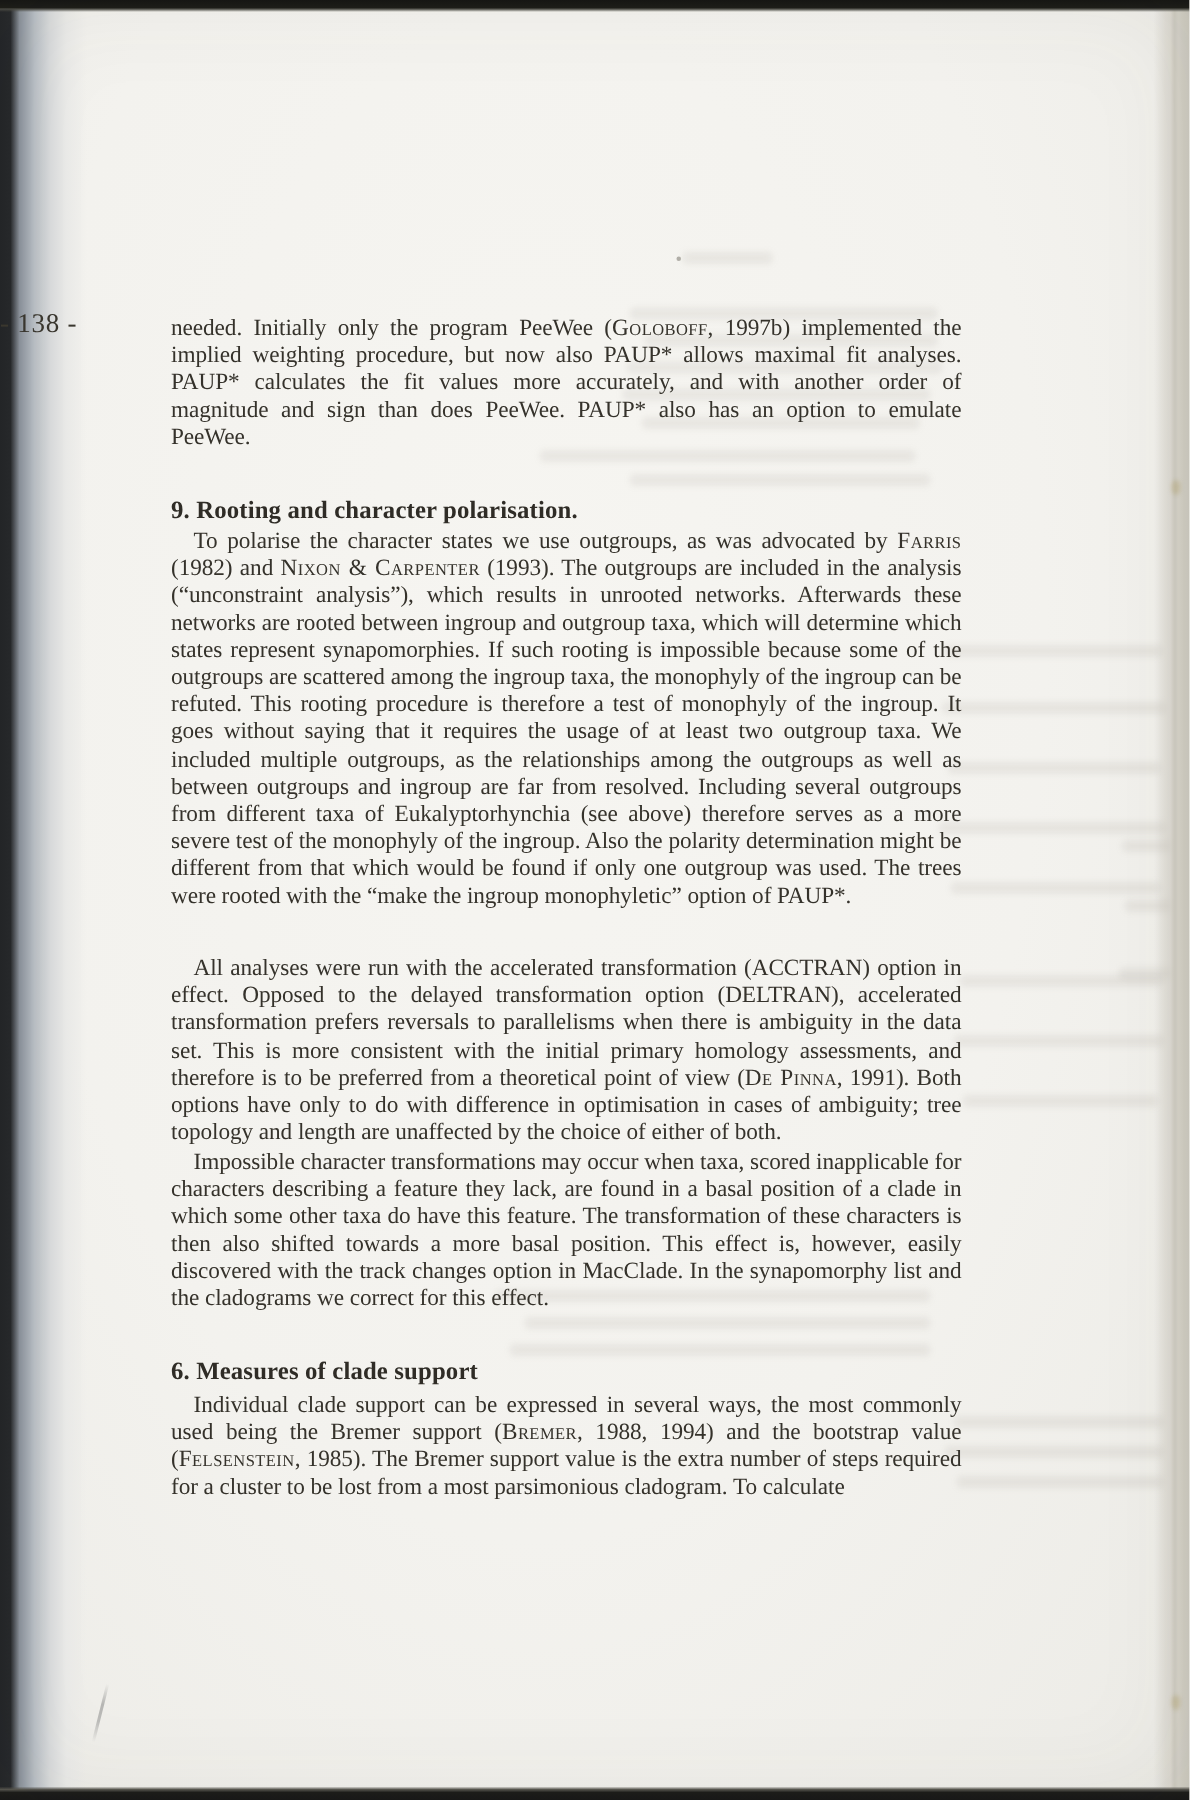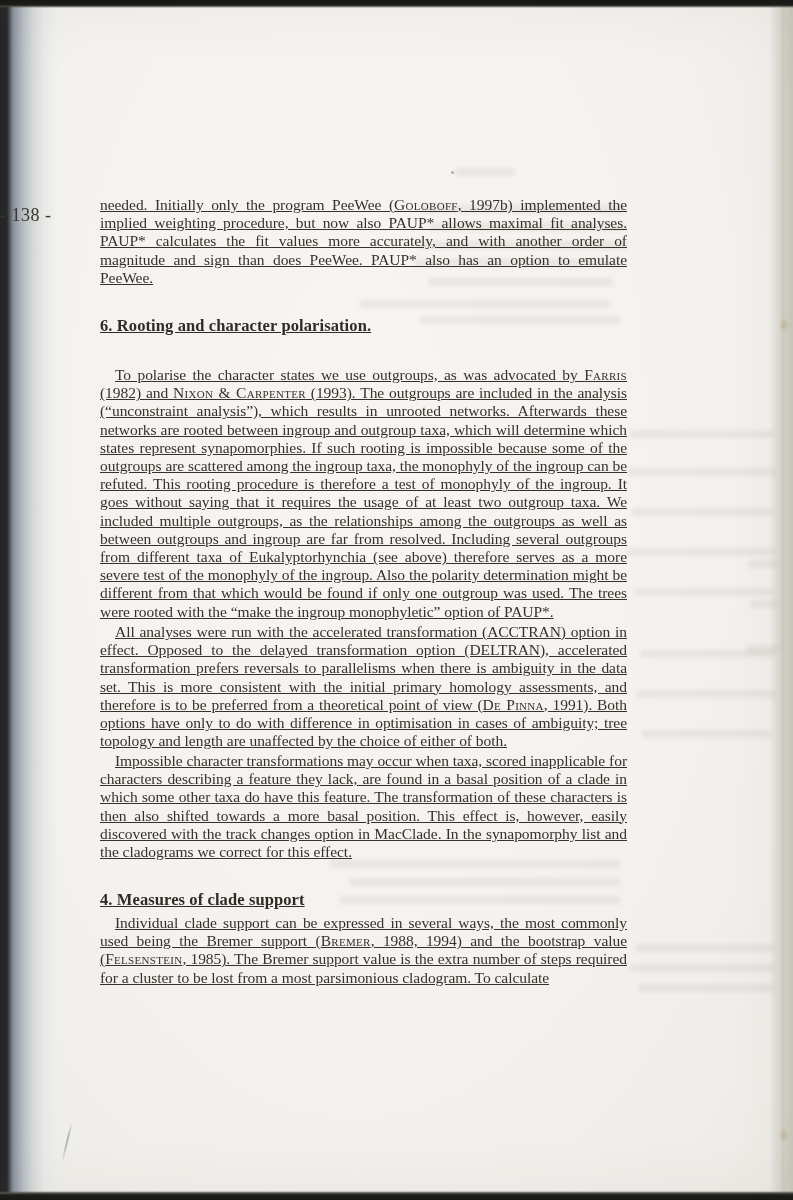--- a/index.html
+++ b/index.html
@@ -45,37 +45,37 @@
   .text-column{
     position:absolute;left:100px;top:0;width:527px;height:1200px;
     color:#35322b;
   }
   .page-number{
     position:absolute;left:0;top:161px;width:762px;
     text-align:left;
     font-size:18px;color:#3a372f;letter-spacing:0.5px;margin-top:44px;
   }
   .text-column p, .text-column h2{
-    position:absolute;left:0;width:527px;margin:0;text-decoration:underline;
+    position:absolute;left:0;width:527px;margin:14px;
   }
   .para{
     font-size:15.5px;line-height:18.2px;
     text-align:justify;
     letter-spacing:-0.05px;
     color:#35322b;
   }
   .para.indent{text-indent:15px;}
   .heading{
     font-size:16.5px;line-height:20px;font-weight:bold;color:#2f2c26;
     letter-spacing:0.1px;
   }
   .sc{font-variant:small-caps;font-variant-caps:small-caps;letter-spacing:0.3px;}
   .blk-0{top:196px;}
   .blk-1{top:316px;}
-  .blk-2{top:366px;}
+  .blk-2{top:338px;}
   .blk-3{top:623px;}
   .blk-4{top:752px;}
   .blk-5{top:890px;}
   .blk-6{top:914px;}
   
   .ghost{
     position:absolute;height:8px;border-radius:3px;
     background:rgba(128,122,105,0.10);
     filter:blur(2px);pointer-events:none;
   }
@@ -134,21 +134,21 @@
 <div class="edge-bottom"></div>
 <div class="stain" style="top:320px;"></div>
 <div class="stain" style="top:1130px;"></div>
 <div class="pencil-mark"></div>
 <div class="speck"></div>
 
 <div class="page-number">- 138 -</div>
 
 <div class="text-column">
     <p class="para blk-0"><span>needed. Initially only the program PeeWee (</span><span class="sc">Goloboff</span><span>, 1997b) implemented the implied weighting procedure, but now also PAUP* allows maximal fit analyses. PAUP* calculates the fit values more accurately, and with another order of magnitude and sign than does PeeWee. PAUP* also has an option to emulate PeeWee.</span></p>
-    <h2 class="heading blk-1">6. Rooting and character polarisation.</h2>
+    <h2 class="heading blk-1">9. Rooting and character polarisation.</h2>
     <p class="para blk-2 indent"><span>To polarise the character states we use outgroups, as was advocated by </span><span class="sc">Farris</span><span> (1982) and </span><span class="sc">Nixon &amp; Carpenter</span><span> (1993). The outgroups are included in the analysis (“unconstraint analysis”), which results in unrooted networks. Afterwards these networks are rooted between ingroup and outgroup taxa, which will determine which states represent synapomorphies. If such rooting is impossible because some of the outgroups are scattered among the ingroup taxa, the monophyly of the ingroup can be refuted. This rooting procedure is therefore a test of monophyly of the ingroup. It goes without saying that it requires the usage of at least two outgroup taxa. We included multiple outgroups, as the relationships among the outgroups as well as between outgroups and ingroup are far from resolved. Including several outgroups from different taxa of Eukalyptorhynchia (see above) therefore serves as a more severe test of the monophyly of the ingroup. Also the polarity determination might be different from that which would be found if only one outgroup was used. The trees were rooted with the “make the ingroup monophyletic” option of PAUP*.</span></p>
     <p class="para blk-3 indent"><span>All analyses were run with the accelerated transformation (ACCTRAN) option in effect. Opposed to the delayed transformation option (DELTRAN), accelerated transformation prefers reversals to parallelisms when there is ambiguity in the data set. This is more consistent with the initial primary homology assessments, and therefore is to be preferred from a theoretical point of view (</span><span class="sc">De Pinna</span><span>, 1991). Both options have only to do with difference in optimisation in cases of ambiguity; tree topology and length are unaffected by the choice of either of both.</span></p>
     <p class="para blk-4 indent"><span>Impossible character transformations may occur when taxa, scored inapplicable for characters describing a feature they lack, are found in a basal position of a clade in which some other taxa do have this feature. The transformation of these characters is then also shifted towards a more basal position. This effect is, however, easily discovered with the track changes option in MacClade. In the synapomorphy list and the cladograms we correct for this effect.</span></p>
-    <h2 class="heading blk-5">4. Measures of clade support</h2>
+    <h2 class="heading blk-5">6. Measures of clade support</h2>
     <p class="para blk-6 indent"><span>Individual clade support can be expressed in several ways, the most commonly used being the Bremer support (</span><span class="sc">Bremer</span><span>, 1988, 1994) and the bootstrap value (</span><span class="sc">Felsenstein</span><span>, 1985). The Bremer support value is the extra number of steps required for a cluster to be lost from a most parsimonious cladogram. To calculate</span></p>
   </div>
 
 <div class="vignette"></div>
 
 </body></html>

